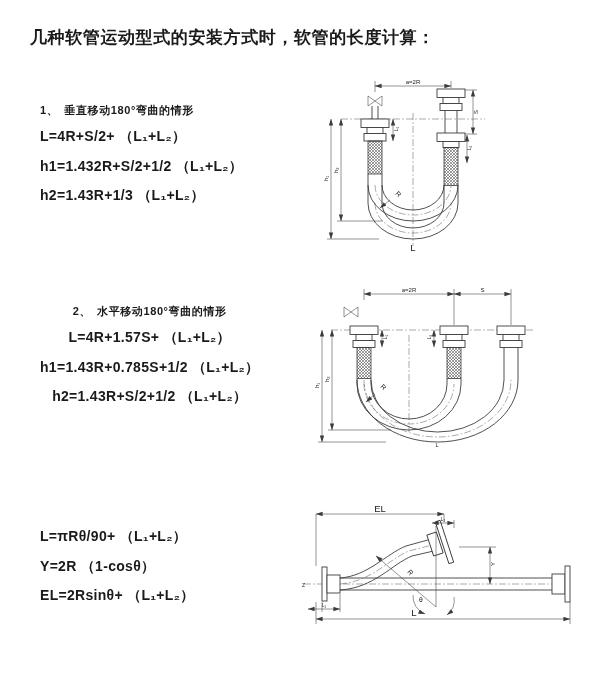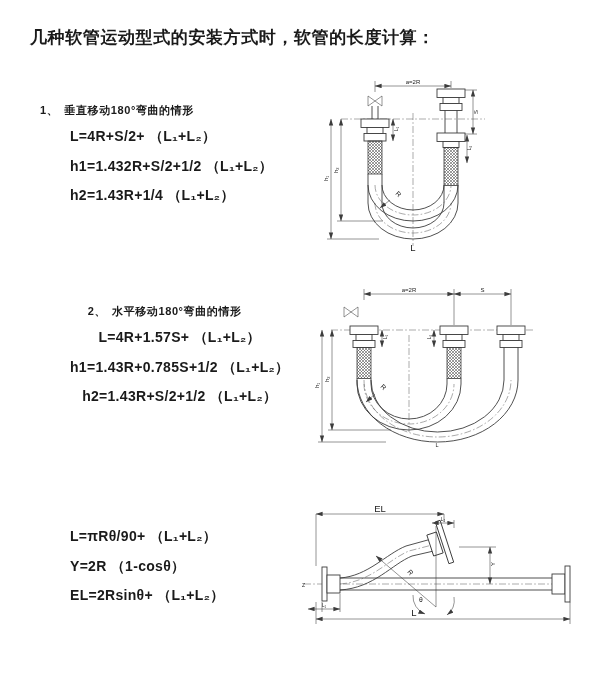--- a/index.html
+++ b/index.html
@@ -5,21 +5,21 @@
   html,body{margin:0;padding:0;}
   body{
     width:600px;height:675px;position:relative;background:#ffffff;
     font-family:"Liberation Sans","DejaVu Sans",sans-serif;color:#1a1a1a;overflow:hidden;
   }
   .abs{position:absolute;}
   .title{font-size:17px;font-weight:700;letter-spacing:.6px;white-space:nowrap;}
   .sec{position:absolute;left:40px;}
   .sec-head{font-size:11px;font-weight:700;letter-spacing:.6px;white-space:nowrap;}
   .sec-num{margin-right:6px;}
-  .formulas{margin-left:30px;margin-top:4px;}
+  .formulas{margin-top:4px;}
   .formula{font-size:14px;font-weight:700;letter-spacing:.3px;line-height:29.5px;white-space:nowrap;}
   svg{display:block;}
   svg text{font-family:"Liberation Sans","DejaVu Sans",sans-serif;fill:#222;}
   .oln{stroke:#3c3c3c;stroke-width:.9;fill:none;}
   .frect{stroke:#3c3c3c;stroke-width:.9;fill:#ffffff;}
   .thin{stroke:#3c3c3c;stroke-width:.55;fill:none;}
   .cl{stroke:#555;stroke-width:.5;fill:none;stroke-dasharray:7 2.2 1.6 2.2;}
   .hbr{fill:url(#hatch);stroke:#3c3c3c;stroke-width:.8;}
   text.xs{font-size:4.6px;}
   text.sl{font-size:6px;}
@@ -43,21 +43,21 @@
 
 <div class="abs title" style="left:30px;top:26px;">几种软管运动型式的安装方式时，软管的长度计算：</div>
 
 <div class="sec" style="top:103px;">
   <div class="sec-head">
     <span class="sec-num">1、</span><span>垂直移动180°弯曲的情形</span>
   </div>
   <div class="formulas">
     <div class="formula">L=4R+S/2+ （L₁+L₂）</div>
     <div class="formula">h1=1.432R+S/2+1/2 （L₁+L₂）</div>
-    <div class="formula">h2=1.43R+1/4 （L₁+L₂）</div>
+    <div class="formula">h2=1.43R+1/3 （L₁+L₂）</div>
   </div>
 </div>
 
 <svg class="abs" style="left:313px;top:73px;" width="248" height="183" viewBox="0 0 248 183">
 
   <path class="cl" d="M100,40 V173"></path>
   <path class="cl" d="M28,46 H172"></path>
 
   <g>
     <path class="thin" d="M62,8 V19 M138,8 V15"></path>

